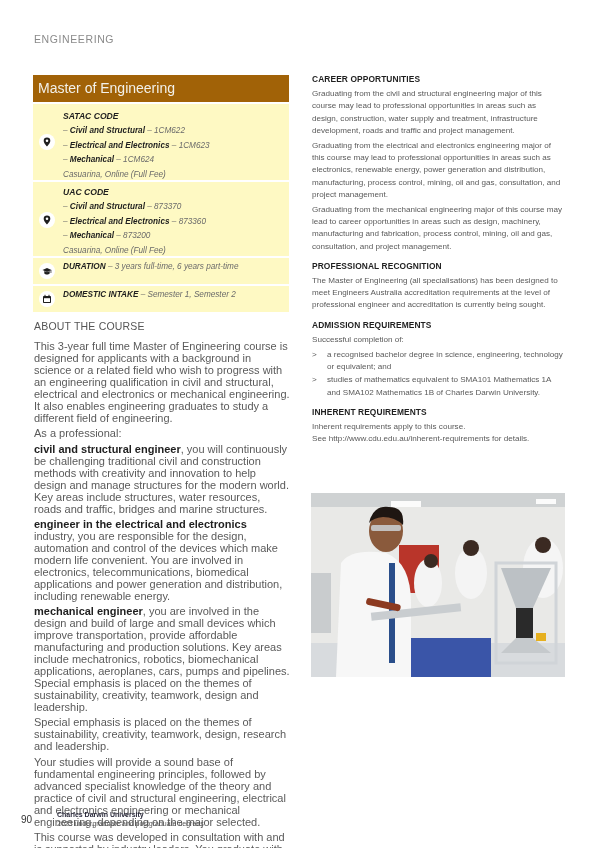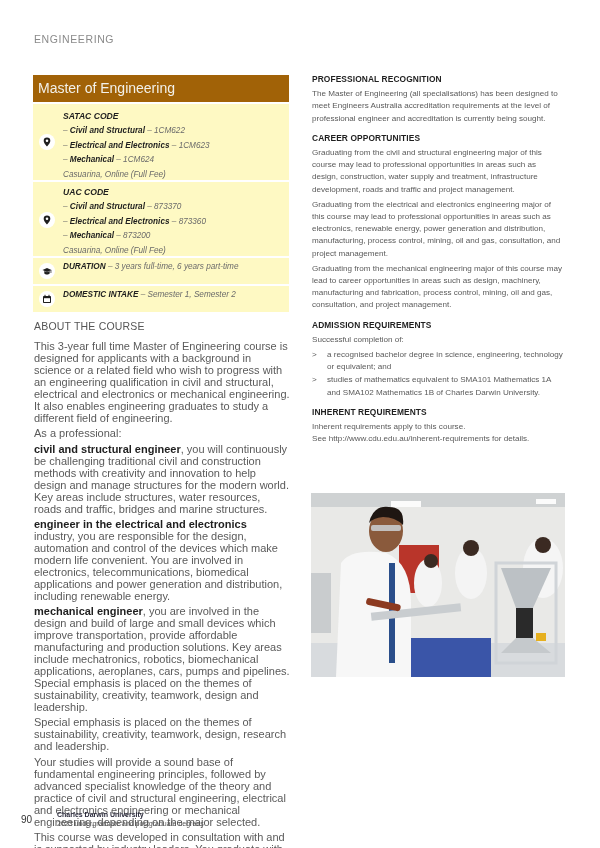--- a/index.html
+++ b/index.html
@@ -105,28 +105,28 @@
   <p><b>civil and structural engineer</b><span>, you will continuously be challenging traditional civil and construction methods with creativity and innovation to help design and manage structures for the modern world. Key areas include structures, water resources, roads and traffic, bridges and marine structures.</span></p>
   <p><b>engineer in the electrical and electronics</b><span> industry, you are responsible for the design, automation and control of the devices which make modern life convenient. You are involved in electronics, telecommunications, biomedical applications and power generation and distribution, including renewable energy.</span></p>
   <p><b>mechanical engineer</b><span>, you are involved in the design and build of large and small devices which improve transportation, provide affordable manufacturing and production solutions. Key areas include mechatronics, robotics, biomechanical applications, aeroplanes, cars, pumps and pipelines. Special emphasis is placed on the themes of sustainability, creativity, teamwork, design and leadership.</span></p>
   <p>Special emphasis is placed on the themes of sustainability, creativity, teamwork, design, research and leadership.</p>
   <p>Your studies will provide a sound base of fundamental engineering principles, followed by advanced specialist knowledge of the theory and practice of civil and structural engineering, electrical and electronics engineering or mechanical engineering, depending on the major selected.</p>
   <p>This course was developed in consultation with and is supported by industry leaders. You graduate with a sound foundation of engineering knowledge which directly aligns with international industry requirements.</p>
 </div>
 
 <div class="right-col">
   <div class="sec">
-    <h3>PROFESSIONAL RECOGNITION</h3>
-    <p>The Master of Engineering (all specialisations) has been designed to meet Engineers Australia accreditation requirements at the level of professional engineer and accreditation is currently being sought.</p>
-  </div>
-  <div class="sec">
     <h3>CAREER OPPORTUNITIES</h3>
     <p>Graduating from the civil and structural engineering major of this course may lead to professional opportunities in areas such as design, construction, water supply and treatment, infrastructure development, roads and traffic and project management.</p>
     <p>Graduating from the electrical and electronics engineering major of this course may lead to professional opportunities in areas such as electronics, renewable energy, power generation and distribution, manufacturing, process control, mining, oil and gas, consultation, and project management.</p>
     <p>Graduating from the mechanical engineering major of this course may lead to career opportunities in areas such as design, machinery, manufacturing and fabrication, process control, mining, oil and gas, consultation, and project management.</p>
+  </div>
+  <div class="sec">
+    <h3>PROFESSIONAL RECOGNITION</h3>
+    <p>The Master of Engineering (all specialisations) has been designed to meet Engineers Australia accreditation requirements at the level of professional engineer and accreditation is currently being sought.</p>
   </div>
   <div class="sec">
     <h3>ADMISSION REQUIREMENTS</h3>
     <p>Successful completion of:</p>
     <ul class="bullets">
       <li>a recognised bachelor degree in science, engineering, technology or equivalent; and</li>
       <li>studies of mathematics equivalent to SMA101 Mathematics 1A and SMA102 Mathematics 1B of Charles Darwin University.</li>
     </ul>
   </div>
   <div class="sec">

